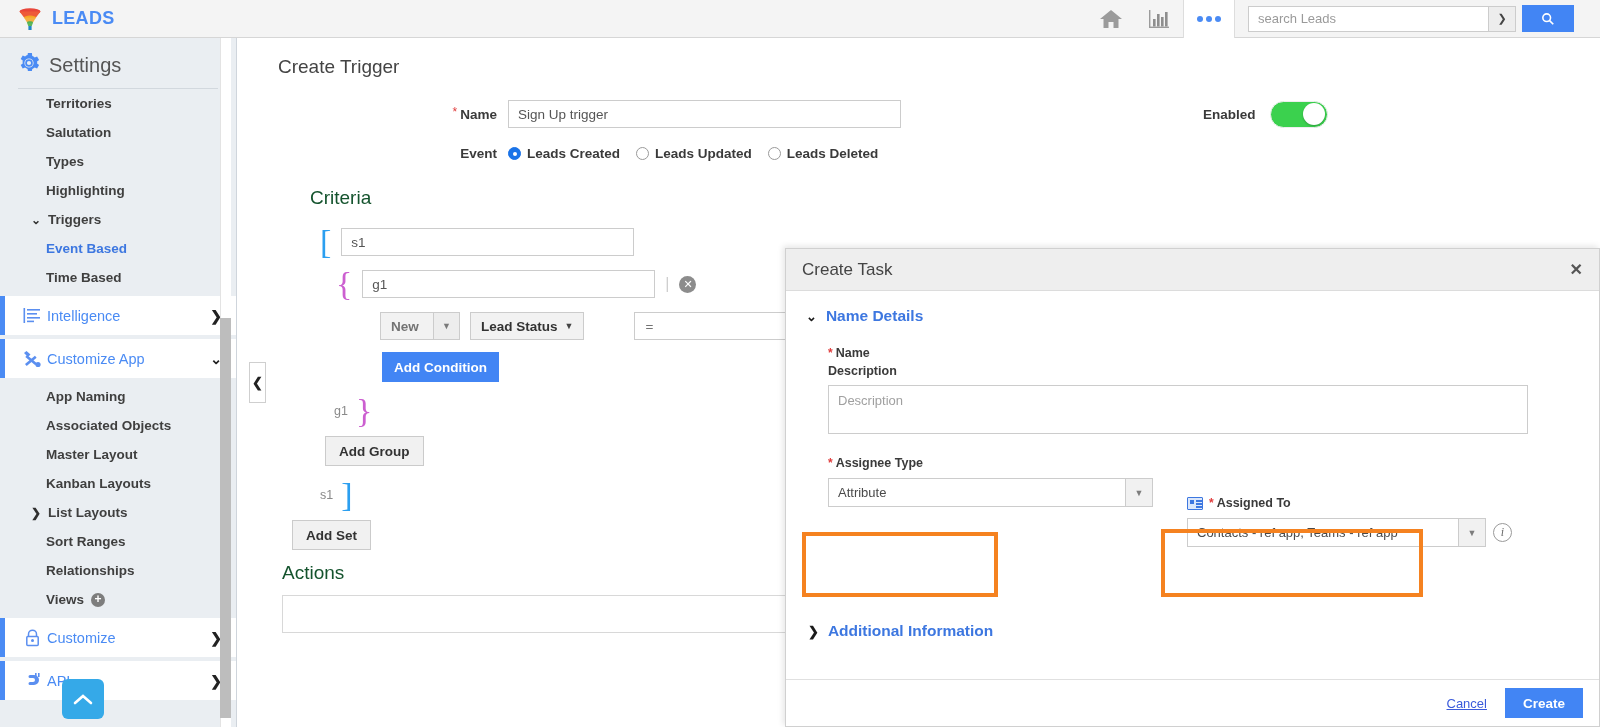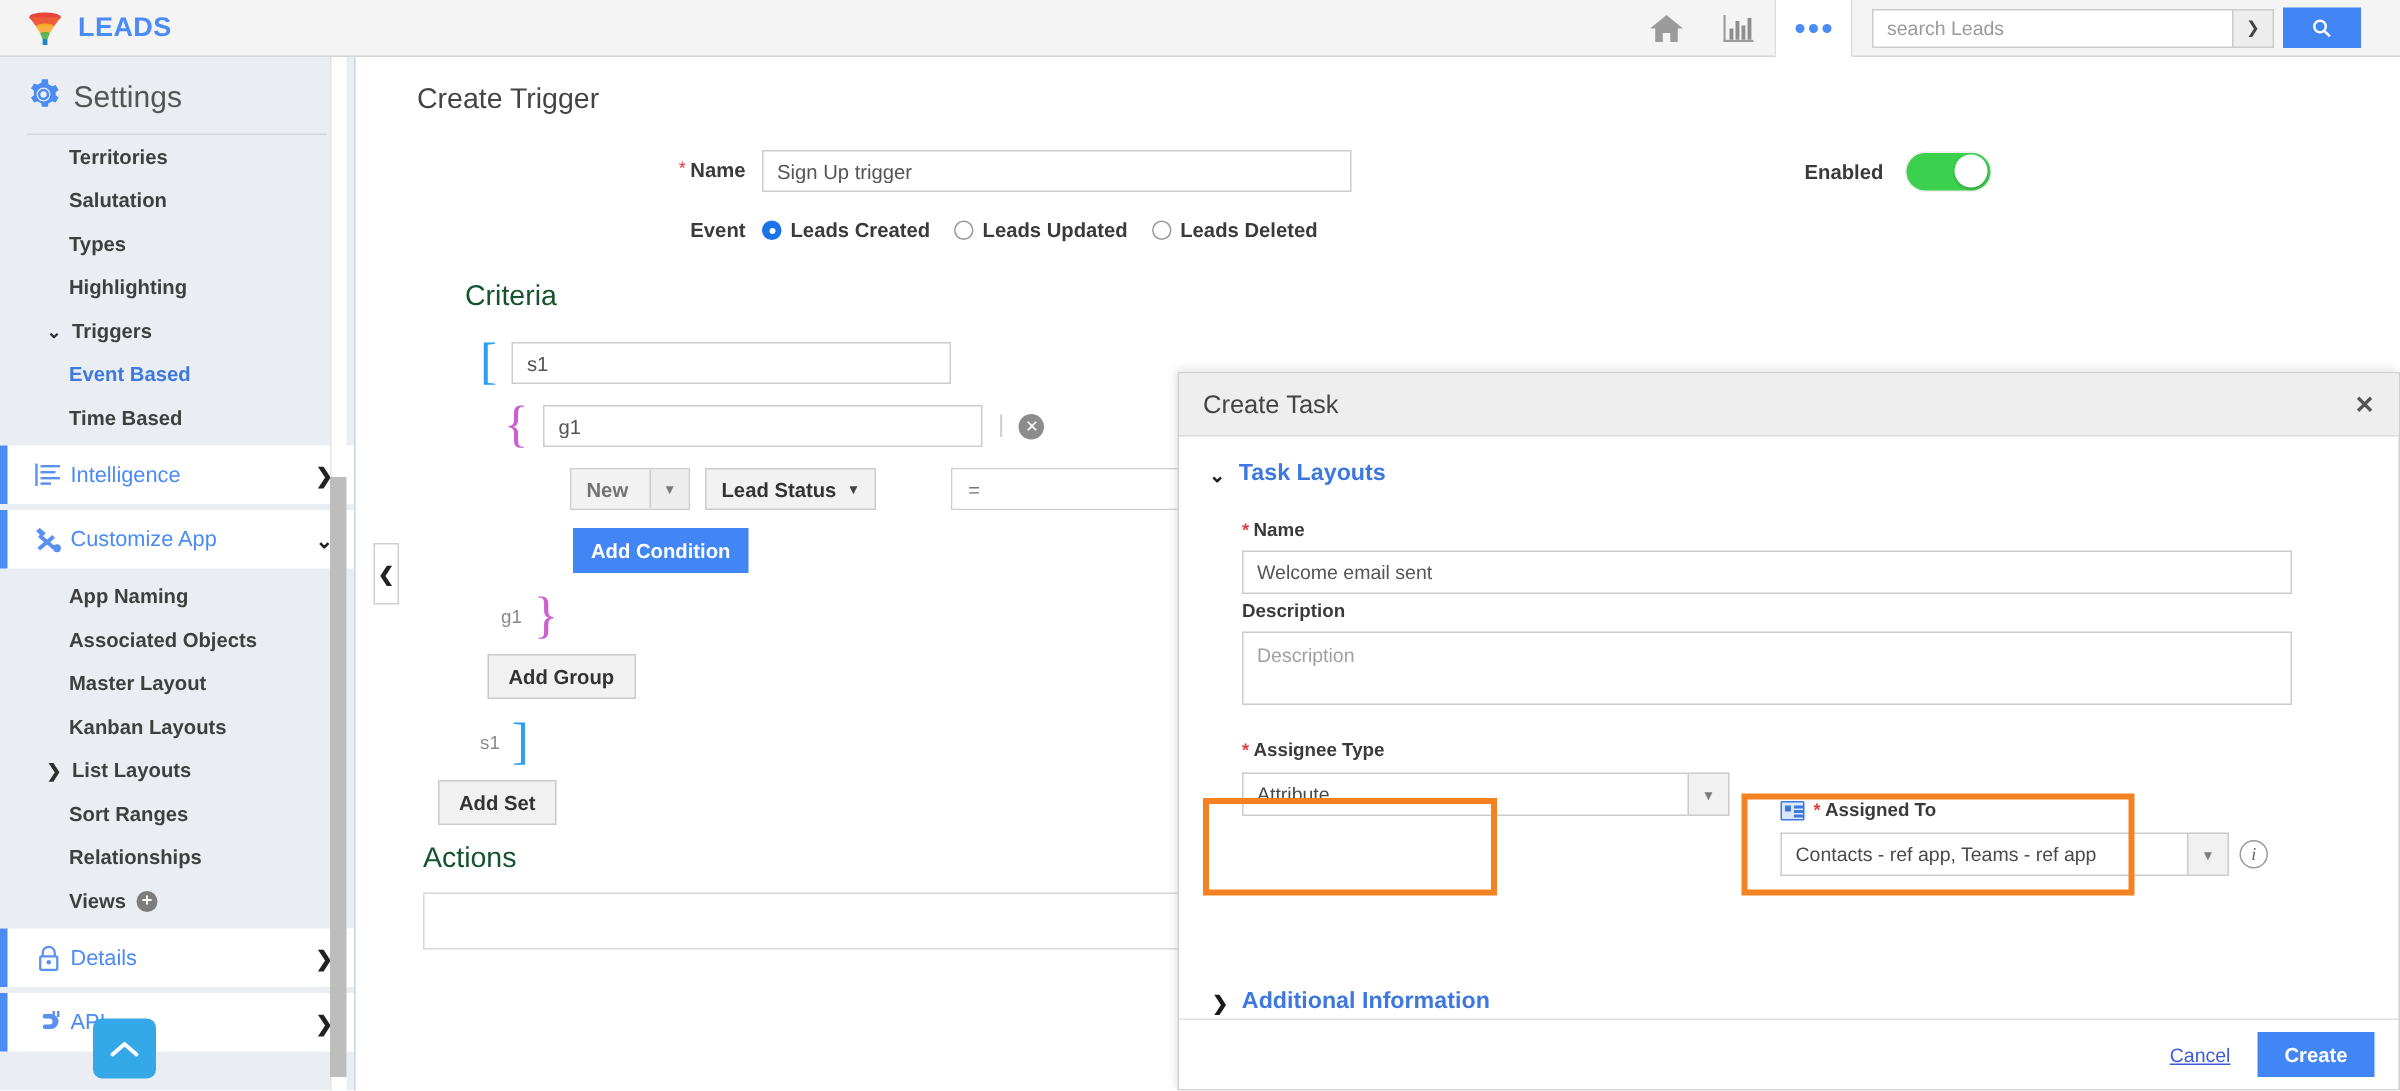--- a/index.html
+++ b/index.html
@@ -390,21 +390,21 @@
   </div>
 
   <div class="nav-section">
     <span class="sec-icon">
       <svg width="17" height="18" viewBox="0 0 17 18">
         <path d="M4.5 7.5 V5.2 a4 4 0 018 0 V7.5" fill="none" stroke="#5b8ff0" stroke-width="1.5"></path>
         <rect x="2.8" y="7.5" width="11.4" height="9" rx="1" fill="none" stroke="#5b8ff0" stroke-width="1.5"></rect>
         <circle cx="8.5" cy="11.5" r="1.5" fill="#5b8ff0"></circle>
       </svg>
     </span>
-    <span class="sec-label">Details</span>
+    <span class="sec-label">Customize</span>
     <span class="sec-arrow">❯</span>
   </div>
 
   <div class="nav-section">
     <span class="sec-icon">
       <svg width="20" height="18" viewBox="0 0 20 18">
         <path d="M12 3 a5 5 0 010 10 h-4 a1.5 1.5 0 010-3 h3 a2 2 0 000-4 h-3 a1.5 1.5 0 010-3 z" fill="#5b8ff0"></path>
         <rect x="13" y="1" width="1.6" height="4" fill="#5b8ff0"></rect>
         <rect x="16" y="1" width="1.6" height="4" fill="#5b8ff0"></rect>
       </svg>
@@ -511,28 +511,27 @@
 
 <div id="modal">
   <div id="modal-header">
     <span id="modal-title">Create Task</span>
     <span id="modal-close">✕</span>
   </div>
 
   <div id="modal-body">
     <div class="accordion-head">
       <span class="acc-chev">⌄</span>
-      <span class="acc-label">Task Layouts</span>
+      <span class="acc-label">Name Details</span>
     </div>
 
     <div style="margin:21px 0 0 22px; width:700px;">
       <div class="field-label">
         <span class="req-star">*</span><span>Name</span>
       </div>
-      <input class="txt-input" style="margin-top: 7px;" type="text" value="Welcome email sent">
     </div>
 
     <div style="margin:4px 0 0 22px; width:700px;">
       <div class="field-label">Description</div>
       <textarea class="txt-area" style="margin-top: 7px;" placeholder="Description"></textarea>
     </div>
 
     <div style="display:flex; margin:18px 0 0 22px; gap:34px;">
       <div style="width:325px;">
         <div class="field-label">

